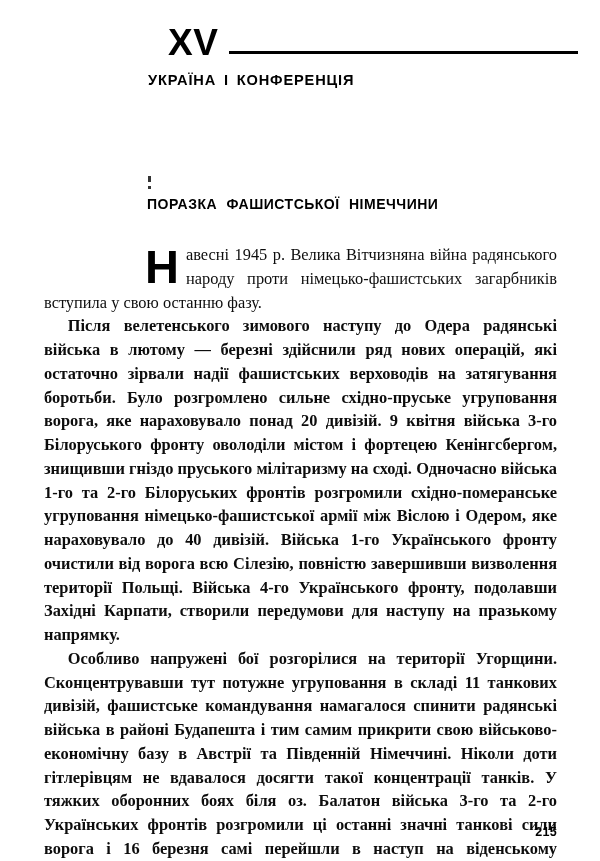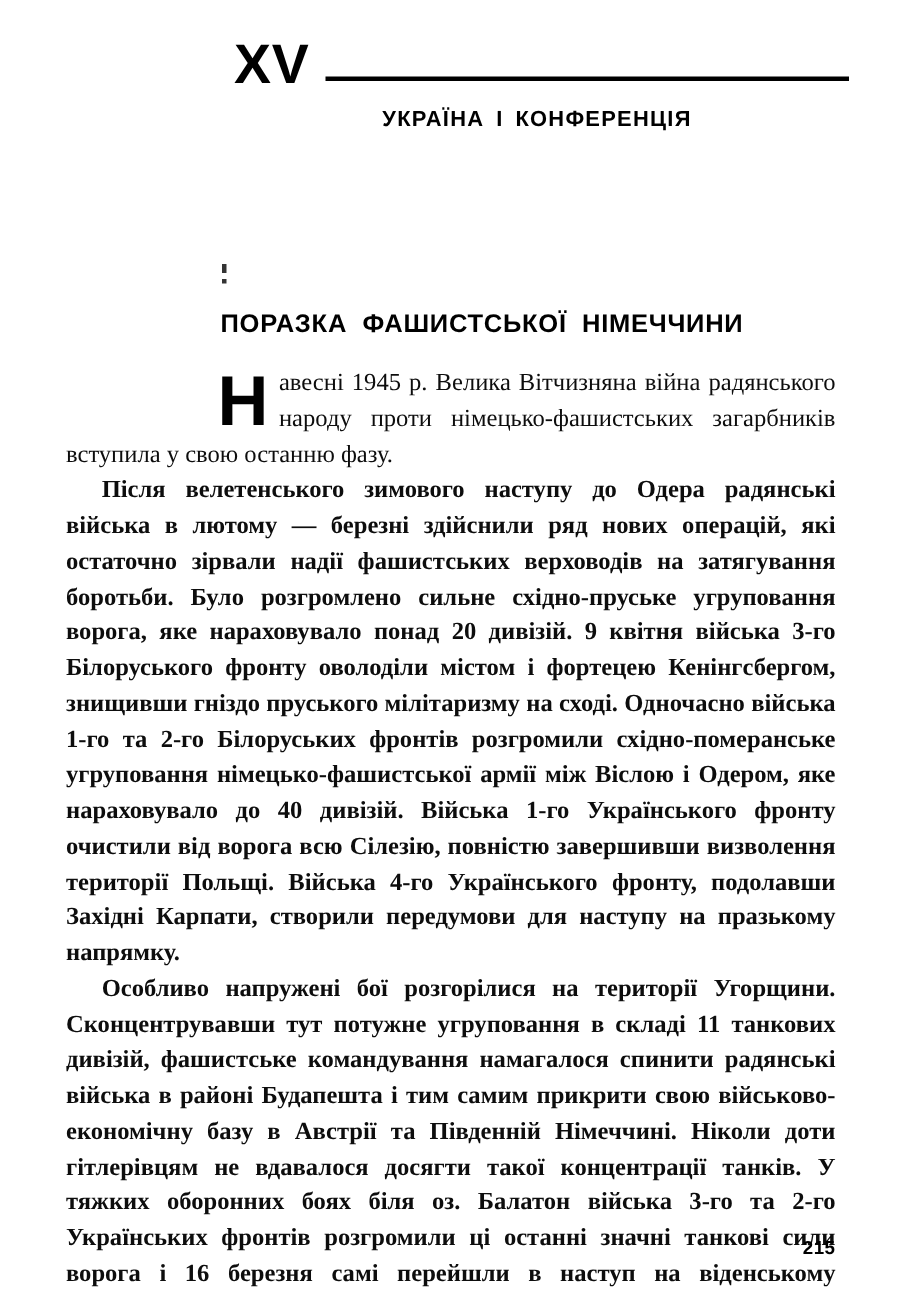--- a/index.html
+++ b/index.html
@@ -13,21 +13,21 @@
     height: 861px;
     background: #ffffff;
     overflow: hidden;
     font-family: "Liberation Serif", "DejaVu Serif", serif;
     color: #0a0a0a;
   }
 
   
   #chapter-head {
     position: absolute;
-    left: 156px;
+    left: 168px;
     top: 14px;
     width: 410px;
     height: 46px;
     display: flex;
     align-items: flex-end;
   }
   #chapter-number {
     font-family: "Liberation Sans", "DejaVu Sans", sans-serif;
     font-weight: 700;
     font-size: 37px;
@@ -49,45 +49,44 @@
     left: 148px;
     top: 70px;
     width: 420px;
     font-family: "Liberation Sans", "DejaVu Sans", sans-serif;
     font-weight: 700;
     font-size: 14.6px;
     line-height: 1.42;
     letter-spacing: 0.85px;
     color: #000;
     word-spacing: 3px;
-    text-align: center;
   }
   #chapter-title div { white-space: nowrap; }
 
   
   #scan-speck {
     position: absolute;
     left: 148px;
     top: 176px;
     width: 3px;
     height: 13px;
     background:
       linear-gradient(#111, #111) 0 0 / 3px 6px no-repeat,
       linear-gradient(#111, #111) 0 10px / 3px 3px no-repeat;
     opacity: 0.85;
   }
 
   
   #section-header {
     position: absolute;
     left: 147px;
-    top: 206px;
+    top: 196px;
     font-family: "Liberation Sans", "DejaVu Sans", sans-serif;
     font-weight: 700;
-    font-size: 17px;
+    font-size: 14px;
     letter-spacing: 0.5px;
     word-spacing: 5px;
     color: #000;
     white-space: nowrap;
   }
 
   
   #body-text {
     position: absolute;
     left: 44px;

